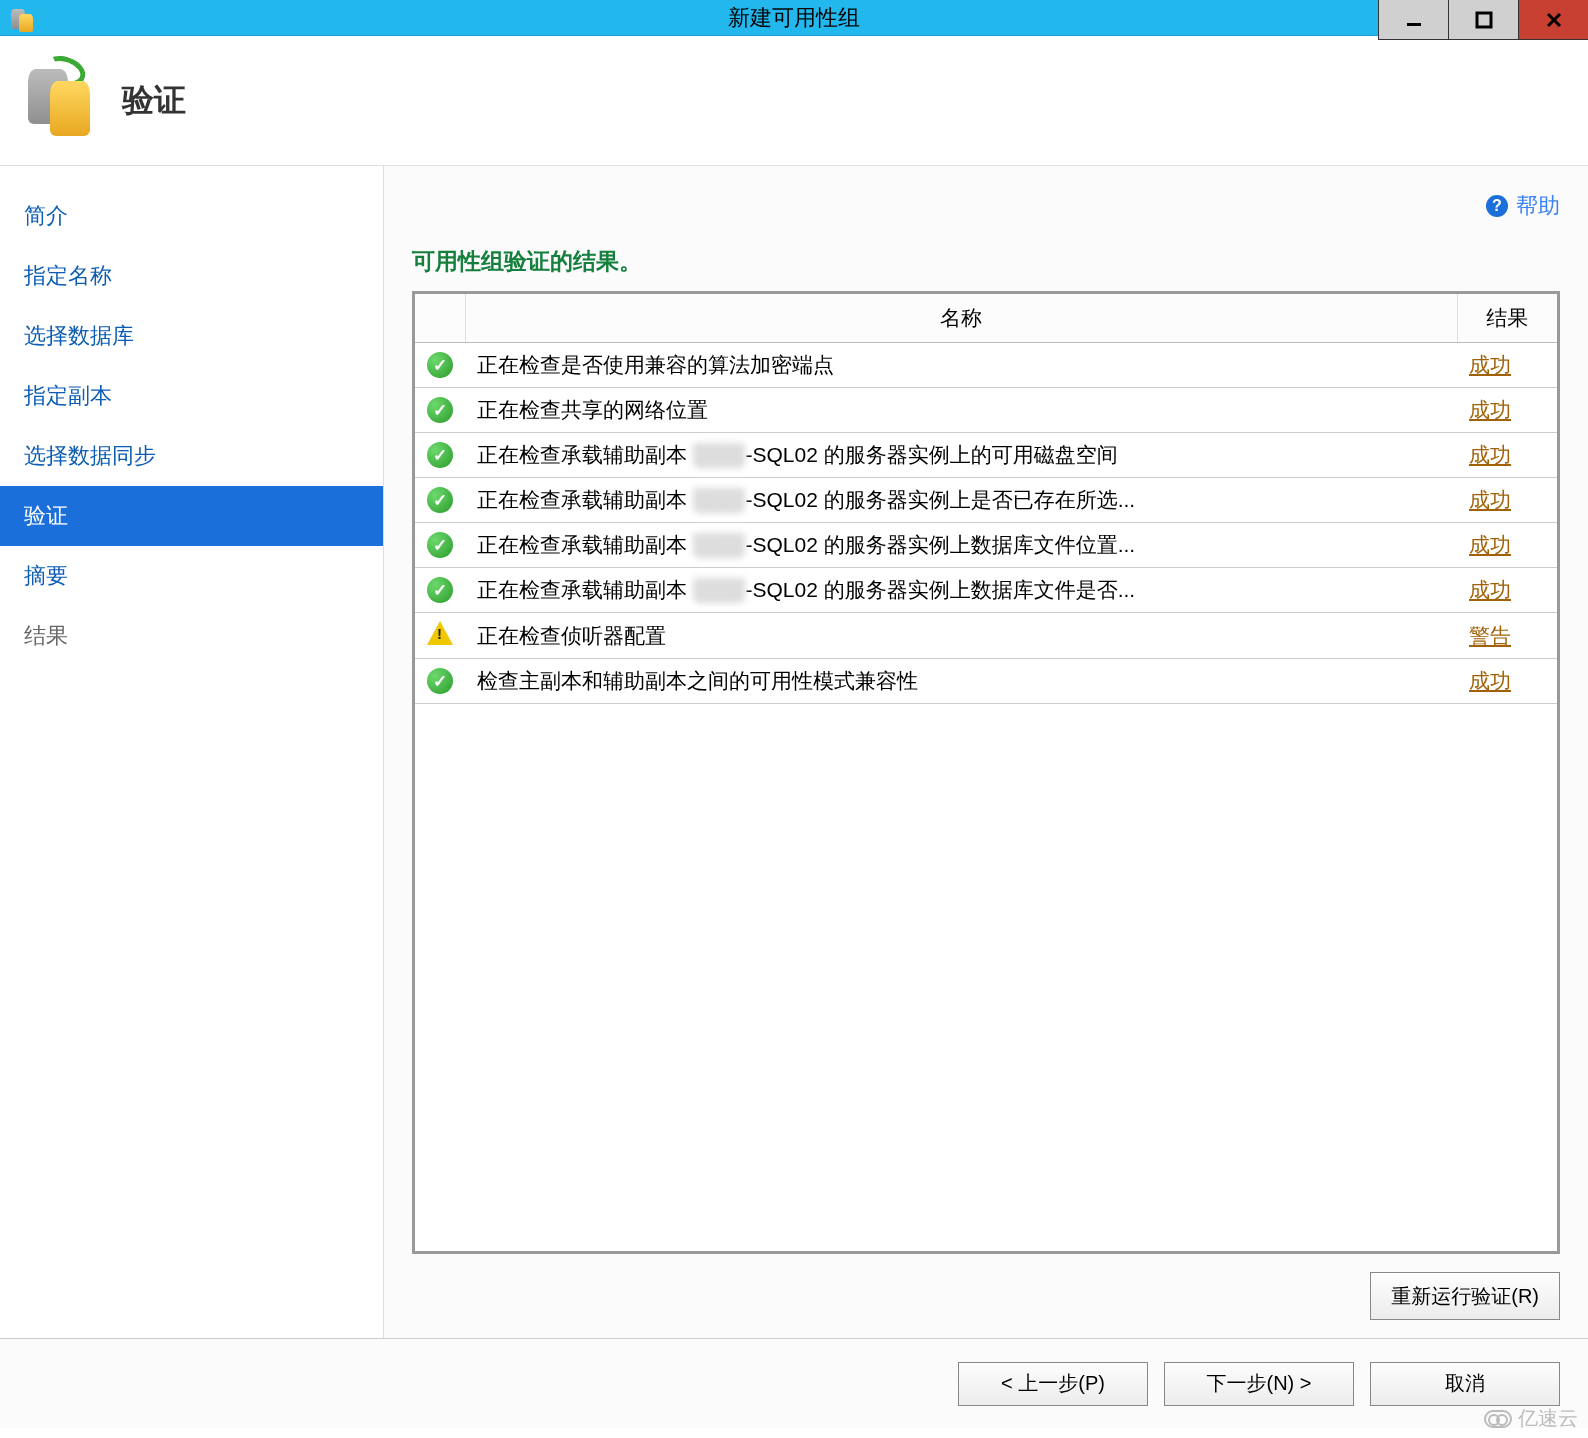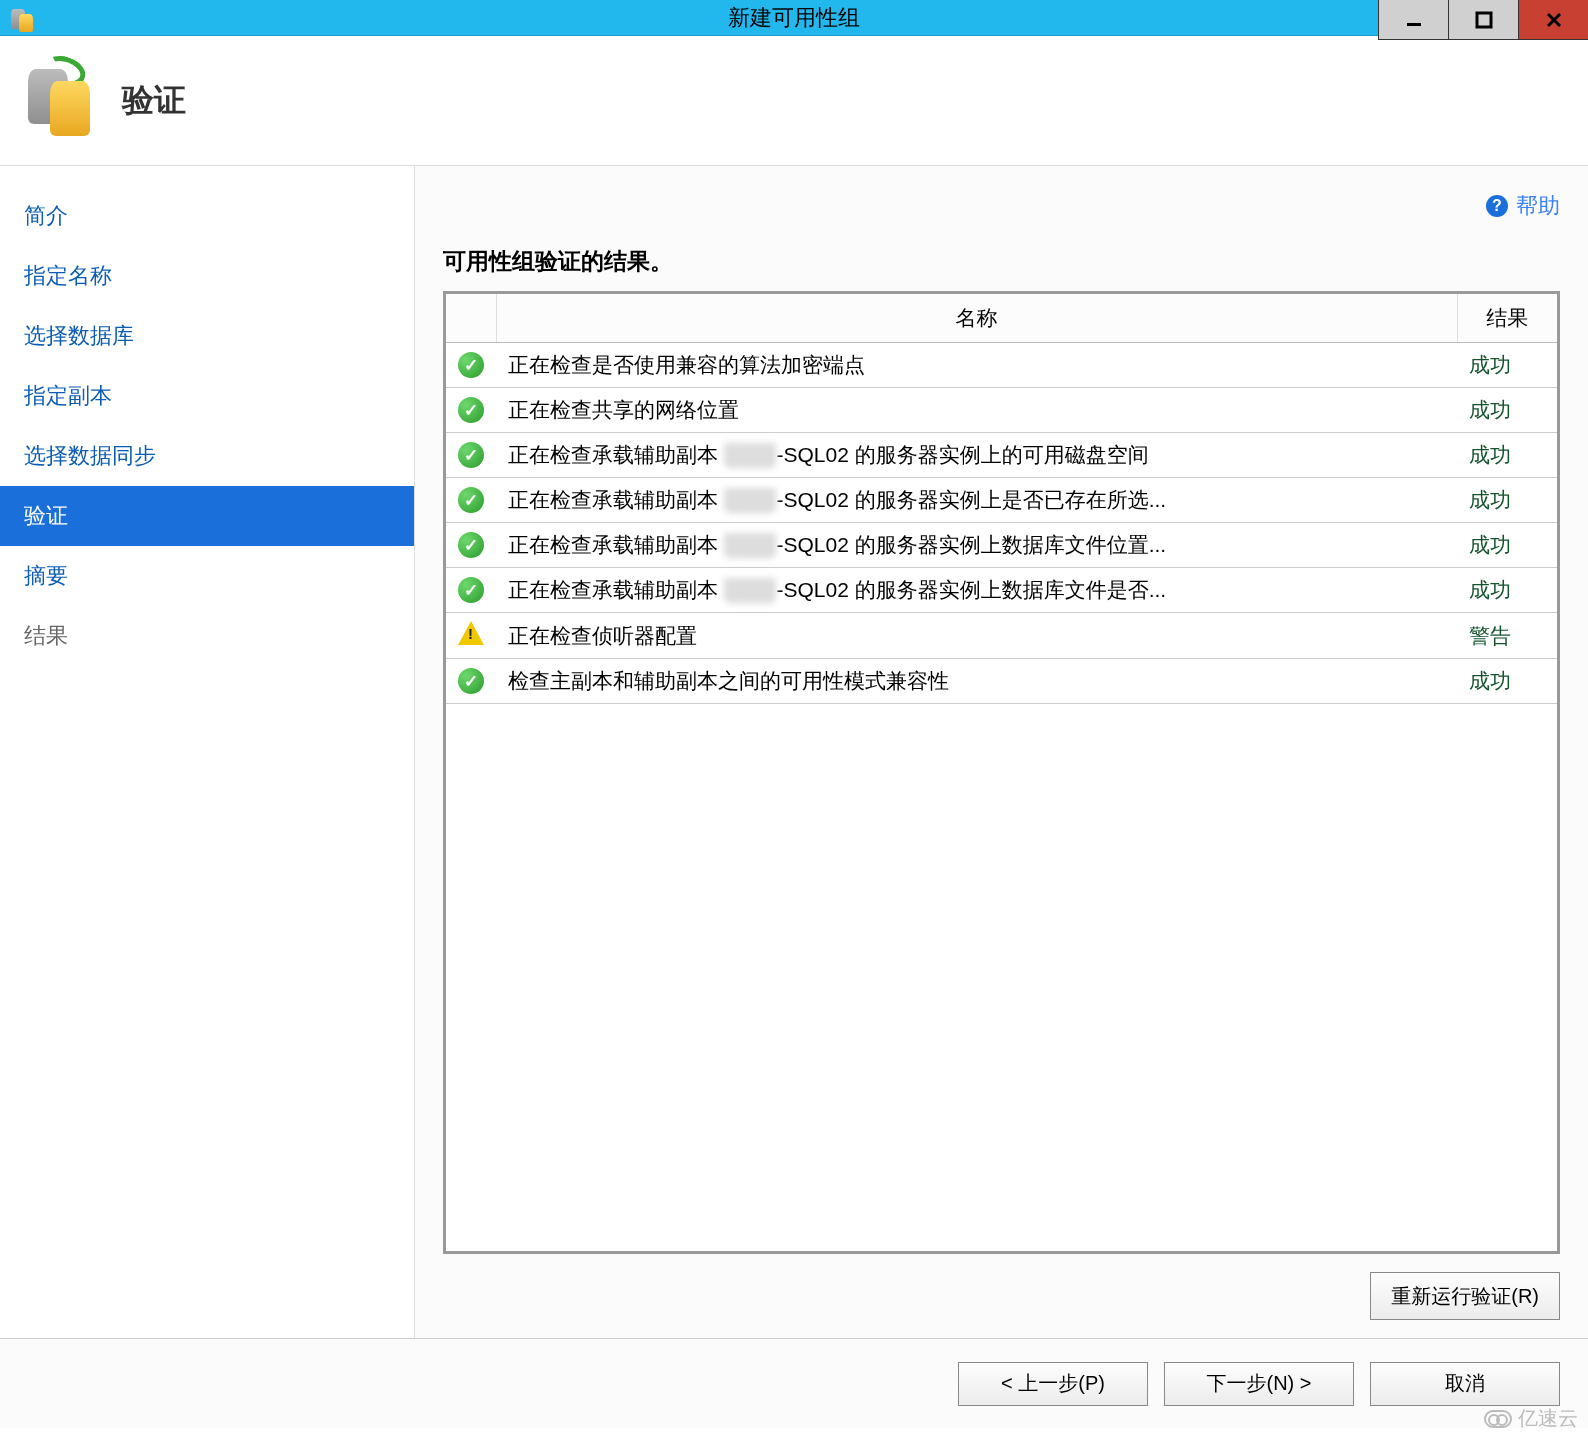--- a/index.html
+++ b/index.html
@@ -15,45 +15,45 @@
   .win-max { background: #d0d0d0; }
   .win-close { background: #c84031; color: #000; border-right: none; }
 
   
   .header { height: 130px; background: #fff; display: flex; align-items: center; padding-left: 24px; border-bottom: 1px solid #ddd; }
   .header-icon { width: 70px; height: 80px; position: relative; }
   .header-title { font-size: 32px; font-weight: 600; margin-left: 28px; color: #333; }
 
   
   .body { display: flex; height: calc(100% - 46px - 130px - 90px); }
-  .sidebar { width: 415px; background: #fff; border-right: 1px solid #ddd; padding-top: 20px; }
+  .sidebar { width: 384px; background: #fff; border-right: 1px solid #ddd; padding-top: 20px; }
   .sidebar-item { height: 60px; display: flex; align-items: center; padding-left: 24px; font-size: 22px; color: #0b5db3; cursor: pointer; }
   .sidebar-item.selected { background: #1a6fdb; color: #fff; }
   .sidebar-item.disabled { color: #666; }
 
   .main { flex: 1; padding: 20px 28px 0 28px; display: flex; flex-direction: column; background: #fbfbfb; }
   .help-row { display: flex; justify-content: flex-end; align-items: center; height: 40px; }
   .help-icon { width: 22px; height: 22px; border-radius: 50%; background: #1a6fdb; color: #fff; display: flex; align-items: center; justify-content: center; font-size: 16px; font-weight: bold; margin-right: 8px; }
   .help-link { color: #3b82f6; font-size: 22px; }
 
-  .main-heading { font-size: 23px; font-weight: 600; margin: 20px 0 14px 0; color: #000000; font-family: Liberation Serif, serif; }
+  .main-heading { font-size: 23px; font-weight: 600; margin: 20px 0 14px 0; color: #15803d; font-family: Liberation Serif, serif; }
 
   .results-table { border: 3px solid #999; flex: 1; overflow: auto; background: #fff; }
   table { width: 100%; border-collapse: collapse; }
   th { text-align: center; font-weight: 400; font-size: 21px; padding: 10px 12px; background: #fcfcfc; border-bottom: 1px solid #bbb; border-right: 1px solid #ddd; }
   th:first-child { width: 48px; border-right: 1px solid #ddd; }
   th:last-child { width: 100px; border-right: none; }
   td { padding: 8px 12px; border-bottom: 1px solid #ccc; font-size: 21px; vertical-align: middle; }
   td:first-child { width: 48px; text-align: center; }
   td:last-child { width: 100px; }
   .status-icon { width: 26px; height: 26px; border-radius: 50%; display: inline-flex; align-items: center; justify-content: center; color: #fff; font-size: 17px; font-weight: bold; }
   .status-success { background: radial-gradient(circle at 30% 30%, #6dd96d, #2a9a2a); }
   .status-warning { width: 0; height: 0; border-left: 13px solid transparent; border-right: 13px solid transparent; border-bottom: 24px solid #f0c800; border-radius: 0; position: relative; display: inline-block; }
   .status-warning::after { content: "!"; position: absolute; top: 4px; left: -3px; font-size: 15px; color: #222; font-weight: bold; }
-  .result-link { color: #14532d; cursor: pointer; }
+  .result-link { color: #a16207; text-decoration: underline; cursor: pointer; }
   .blurred { filter: blur(3px); background: #ddd; color: #ddd; padding: 0 4px; border-radius: 2px; }
 
   .rerun-row { display: flex; justify-content: flex-end; padding: 18px 0; }
   .btn { min-width: 180px; height: 48px; background: linear-gradient(#fdfdfd, #ececec); border: 1px solid #888; font-size: 20px; padding: 0 20px; cursor: default; display: flex; align-items: center; justify-content: center; }
 
   
   .footer { height: 90px; border-top: 1px solid #ccc; display: flex; align-items: center; justify-content: flex-end; padding-right: 28px; gap: 16px; background: #fbfbfb; }
   .footer .btn { min-width: 190px; height: 44px; }
 
   .watermark { position: absolute; right: 10px; bottom: 6px; font-size: 20px; color: #bbb; display: flex; align-items: center; gap: 6px; pointer-events: none; }

